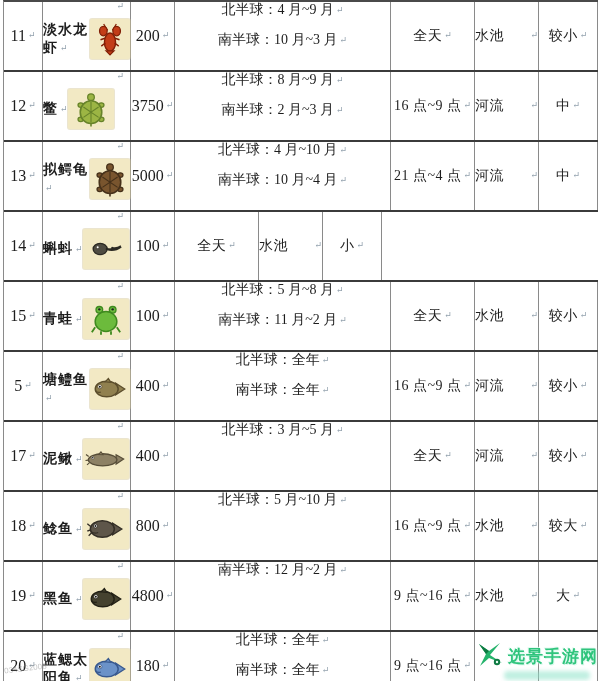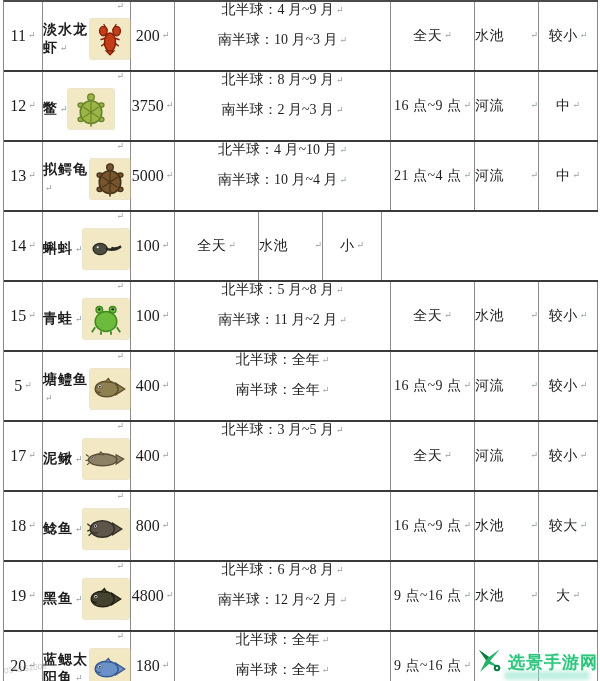--- a/index.html
+++ b/index.html
@@ -16,21 +16,21 @@
   .c-place{width:64px;justify-content:space-between;}
   .c-size{width:59px;}
   .num{font-size:16px;}
   .cjk{font-size:14px;letter-spacing:0.5px;}
   .fish-name{font-size:14px;font-weight:bold;letter-spacing:1px;line-height:17px;}
   .mline{font-size:14px;line-height:16px;white-space:nowrap;}
   .pmark{font-size:9px;color:#93a2ae;margin-left:2px;position:relative;top:-1px;}
   .iconbox{width:46px;height:40px;background:#f2e9c4;border-radius:2px;margin-top:3px;
            display:flex;align-items:center;justify-content:center;box-shadow:0 0 0 1px rgba(210,198,150,.45);}
   .iconmark{position:absolute;right:6px;bottom:3px;margin:0;}
-  .wm-br{position:absolute;right:2px;bottom:3px;display:flex;align-items:center;gap:2px;z-index:5;}
+  .wm-br{position:absolute;right:2px;bottom:9px;display:flex;align-items:center;gap:2px;z-index:5;}
   .wm-text{font-family:"Liberation Sans","DejaVu Sans",sans-serif;font-weight:bold;font-size:17px;color:#2fc47c;
            letter-spacing:1px;text-shadow:1px 1px 0 rgba(220,250,238,.95),-1px -1px 0 rgba(220,250,238,.7),0 0 3px rgba(255,255,255,.8);}
   .wm-sub{position:absolute;right:10px;bottom:1px;width:86px;height:9px;background:rgba(140,225,200,.55);
           filter:blur(2px);border-radius:4px;z-index:4;}
   .wm-bl{position:absolute;left:4px;bottom:8px;font-size:8px;color:#7d7d7d;opacity:.45;
          transform:rotate(-7deg);font-family:"Liberation Sans","DejaVu Sans",sans-serif;z-index:5;}
 </style>
 </head>
 <body>
 
@@ -378,20 +378,23 @@
     <path d="M2.9 11.5 q2.2 1.6 4.4 0.6" stroke="#342f27" fill="none" stroke-width="0.7"></path>
             </svg>
           </div>
         <span class="pmark iconmark">↵</span>
       </div>
       <div class="cell c-price">
         <span class="num">800</span>
           <span class="pmark">↵</span>
       </div>
       <div class="cell c-months">
+        <div class="mline">
+          <span>北半球：5 月~10 月</span><span class="pmark">↵</span>
+        </div>
       </div>
       <div class="cell c-time">
         <span class="cjk">16 点~9 点</span>
           <span class="pmark">↵</span>
       </div>
       <div class="cell c-place">
         <span class="cjk">水池</span>
           <span class="pmark">↵</span>
       </div>
       <div class="cell c-size">
@@ -419,23 +422,20 @@
     <path d="M3.2 12.2 q1.6 1.4 3.2 0.6" stroke="#232116" fill="none" stroke-width="0.7"></path>
             </svg>
           </div>
         <span class="pmark iconmark">↵</span>
       </div>
       <div class="cell c-price">
         <span class="num">4800</span>
           <span class="pmark">↵</span>
       </div>
       <div class="cell c-months">
-        <div class="mline">
-          <span>北半球：6 月~8 月</span><span class="pmark">↵</span>
-        </div>
         <div class="mline">
           <span>南半球：12 月~2 月</span><span class="pmark">↵</span>
         </div>
       </div>
       <div class="cell c-time">
         <span class="cjk">9 点~16 点</span>
           <span class="pmark">↵</span>
       </div>
       <div class="cell c-place">
         <span class="cjk">水池</span>

